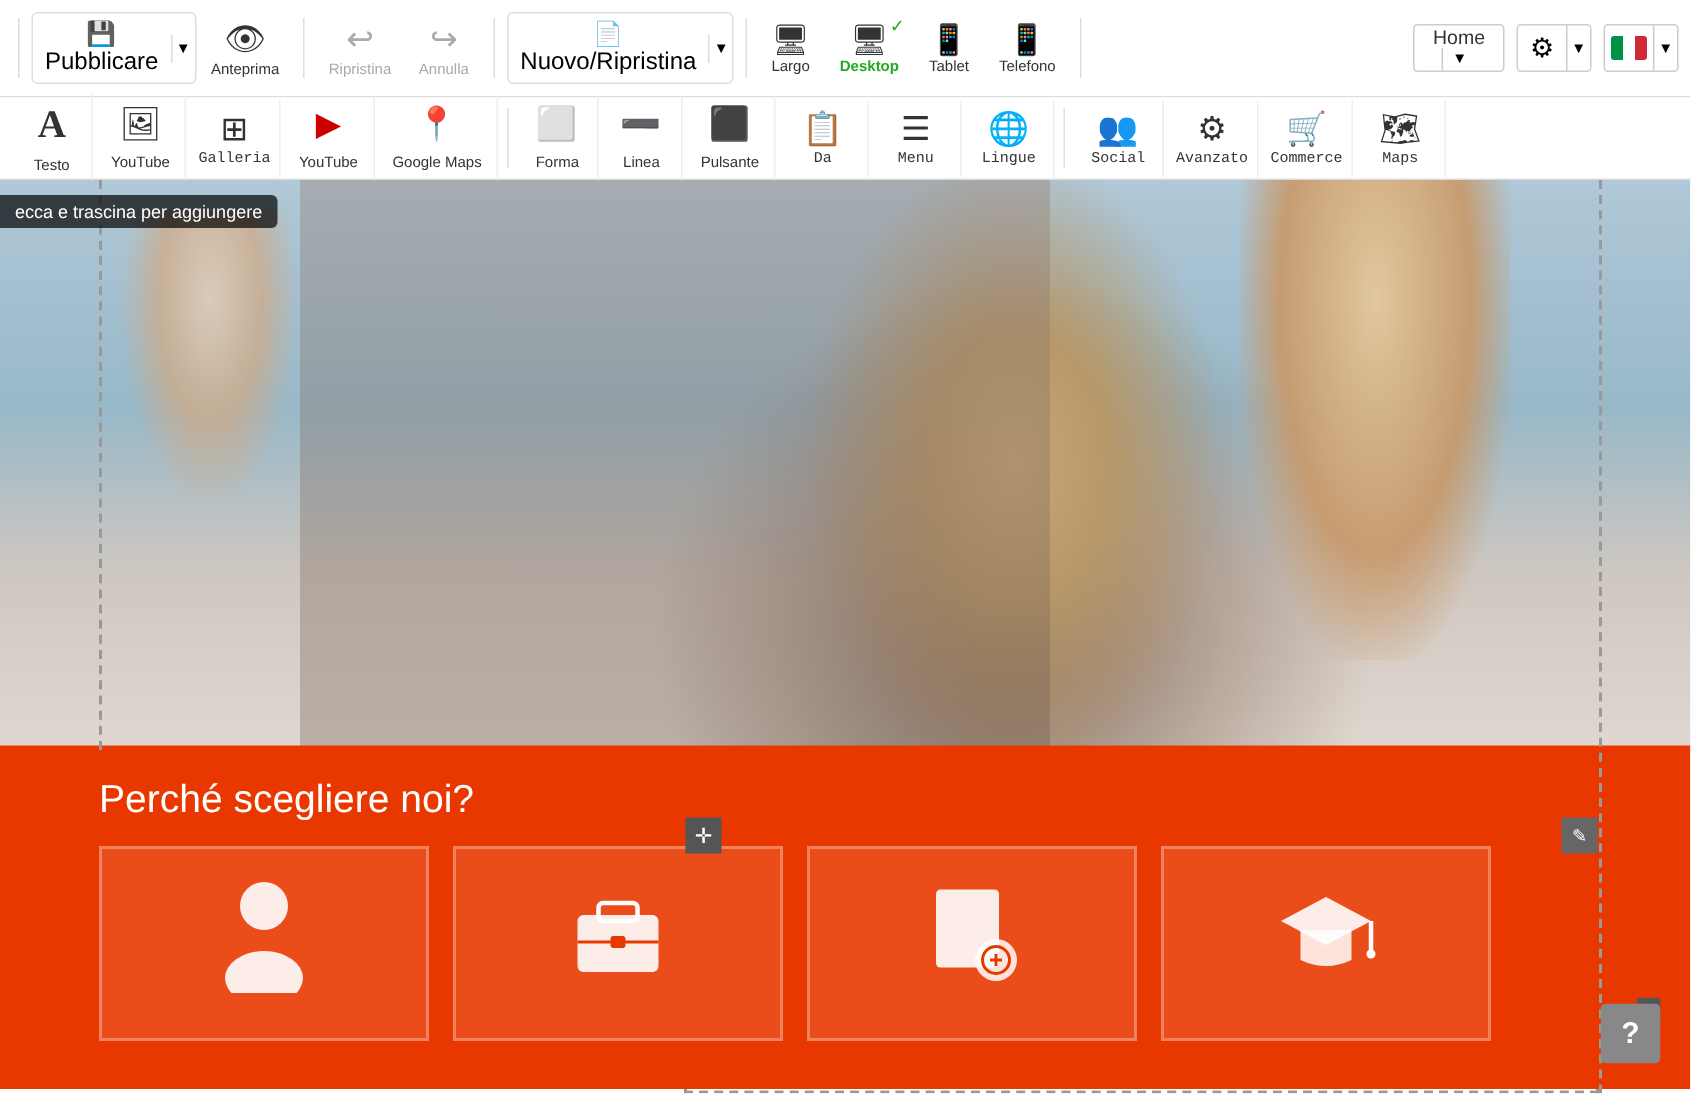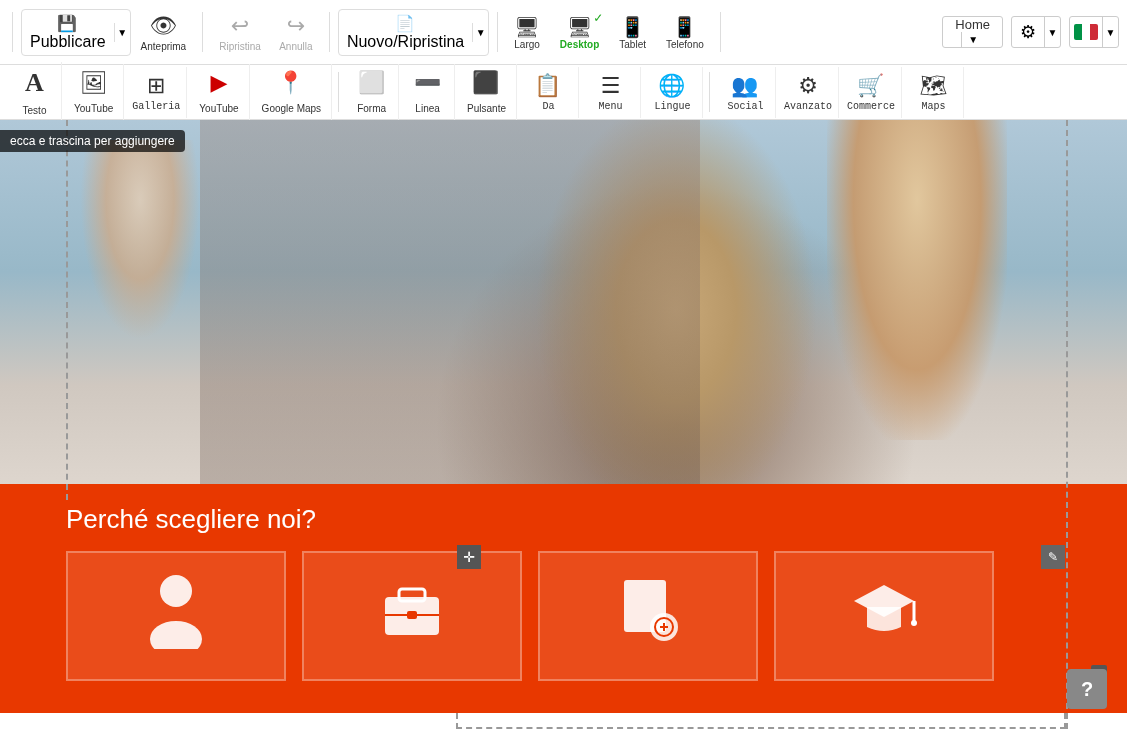--- a/index.html
+++ b/index.html
@@ -352,21 +352,21 @@
     #hero-text-content {
       font-size: 12px;
       color: #444;
       line-height: 1.5;
       margin-left: 4px;
     }
 
     
     #bottom-section {
       position: absolute;
-      bottom: 16px; left: 0; right: 0;
+      bottom: 3px; left: 0; right: 0;
       height: 229px;
       background: #e83800;
       padding: 20px 66px;
     }
     #perche-title {
       font-size: 26px;
       color: #fff;
       font-weight: normal;
       margin-bottom: 16px;
     }

